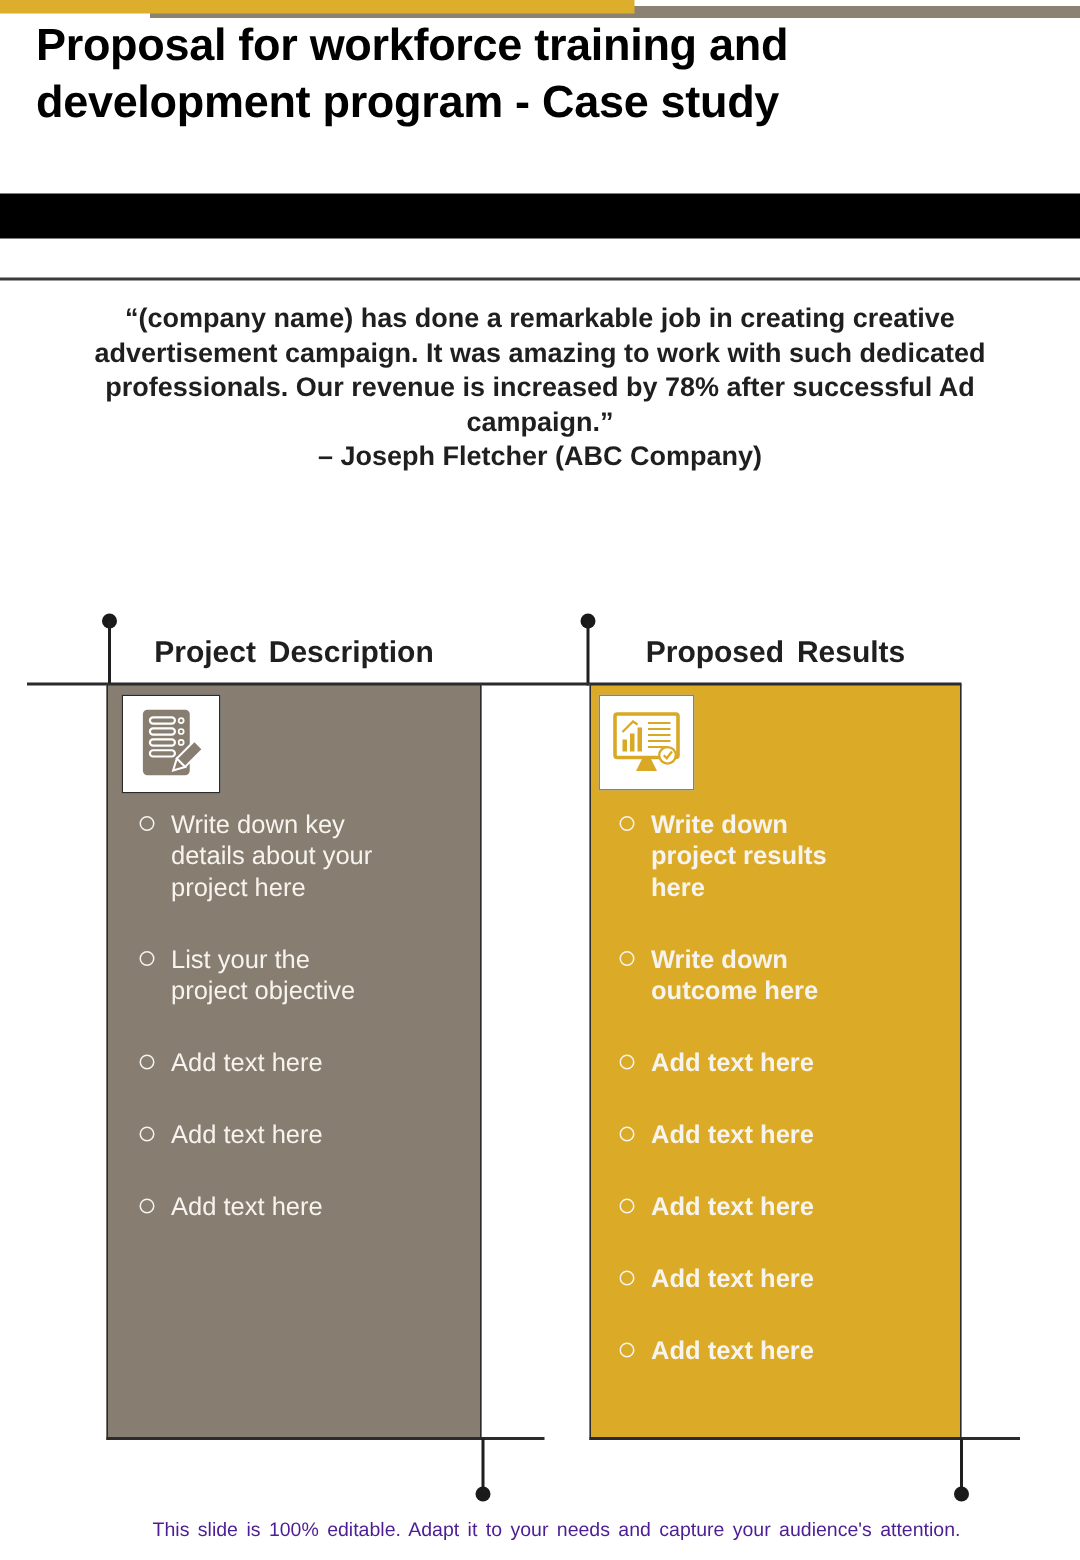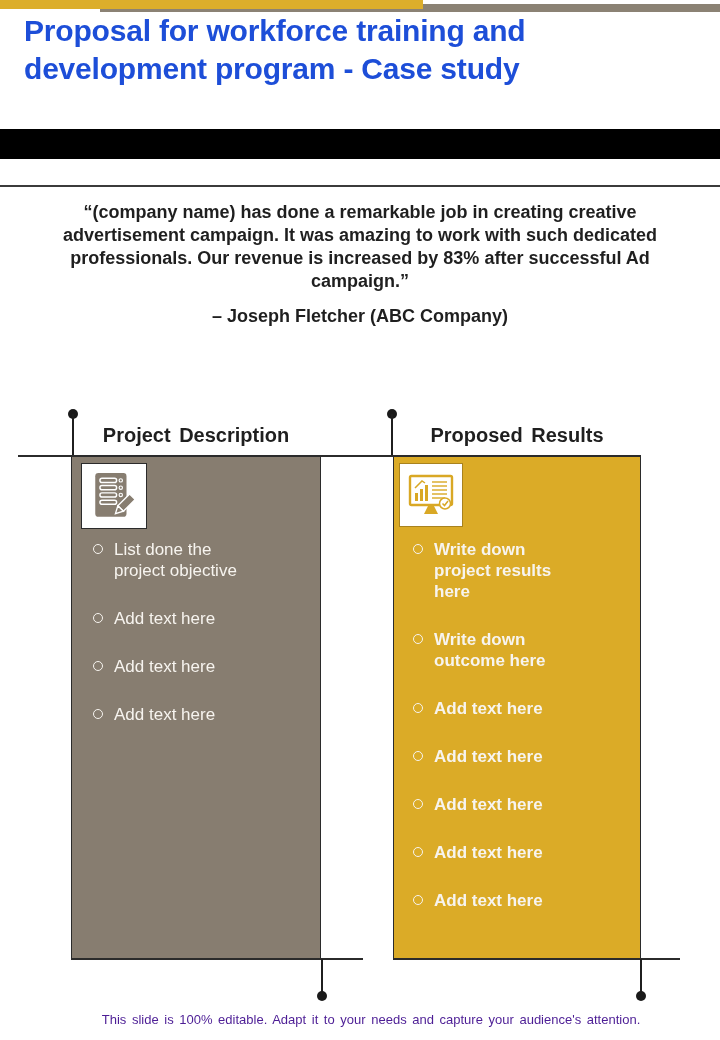--- a/index.html
+++ b/index.html
@@ -7,33 +7,33 @@
     position:relative;width:720px;height:1040px;background:#fff;overflow:hidden;
     font-family:"Liberation Sans","DejaVu Sans",sans-serif;
   }
   .abs{position:absolute;}
   
   .bar-gray{left:100px;top:4px;width:620px;height:8px;background:#8B8274;}
   .bar-gold{left:0;top:0;width:423px;height:9px;background:#DCAE2B;}
   
   .title{
     left:24px;top:12px;width:640px;
-    font-size:30px;font-weight:bold;line-height:38px;color:#1d4ed8;
+    font-size:30px;font-weight:bold;line-height:38px;color:#000000;
     white-space:pre-line;letter-spacing:-0.2px;
   }
   .subtitle{
     left:25px;top:95px;width:620px;
     font-size:11.5px;line-height:14px;color:#595959;white-space:pre-line;
   }
   .black-bar{left:0;top:129px;width:720px;height:30px;background:#000;}
   .divider{left:0;top:185px;width:720px;height:2px;background:#3B3B3B;}
   
   .quote-block{left:40px;top:201px;width:640px;text-align:center;color:#1F1F1F;}
   .quote-text{font-size:18px;font-weight:bold;line-height:23px;white-space:pre-line;margin:0;}
-  .quote-attrib{font-size:18px;font-weight:bold;line-height:23px;margin:12px;}
+  .quote-attrib{font-size:18px;font-weight:bold;line-height:23px;margin:0;}
   
   .dot{width:10px;height:10px;border-radius:50%;background:#1A1A1A;}
   .vline{width:2px;background:#1F1F1F;}
   .hline{height:2px;background:#2B2B2B;}
   
   .col-header{font-size:20px;font-weight:bold;color:#1F1F1F;text-align:center;word-spacing:3px;}
   .col-header.left{left:71px;top:424px;width:250px;}
   .col-header.right{left:393px;top:424px;width:248px;}
   
   .panel{border:1px solid #2B2B2B;box-sizing:border-box;}
@@ -70,21 +70,21 @@
 
   <h1 class="abs title" style="margin:0">Proposal for workforce training and
 development program - Case study</h1>
 
   <div class="abs black-bar"></div>
   <div class="abs divider"></div>
 
   <div class="abs quote-block">
     <p class="quote-text">“(company name) has done a remarkable job in creating creative
 advertisement campaign. It was amazing to work with such dedicated
-professionals. Our revenue is increased by 83% after successful Ad
+professionals. Our revenue is increased by 78% after successful Ad
 campaign.”</p>
     <p class="quote-attrib">– Joseph Fletcher (ABC Company)</p>
   </div>
 
   <div class="abs dot" style="left:68px;top:409px;"></div>
   <div class="abs vline" style="left:72px;top:414px;height:43px;"></div>
   <div class="abs dot" style="left:387px;top:409px;"></div>
   <div class="abs vline" style="left:391px;top:414px;height:43px;"></div>
 
   <div class="abs col-header right">Proposed Results</div>
@@ -123,21 +123,24 @@
       <line x1="25" y1="19" x2="40" y2="19" stroke="#D9A825" stroke-width="1.4"></line>
       <line x1="25" y1="23" x2="40" y2="23" stroke="#D9A825" stroke-width="1.4"></line>
       <line x1="25" y1="27" x2="38" y2="27" stroke="#D9A825" stroke-width="1.4"></line>
       <polygon points="17,43 31,43 27,35 21,35" fill="#D9A825"></polygon>
       <circle cx="38" cy="32.5" r="5.5" fill="#fff" stroke="#D9A825" stroke-width="1.5"></circle>
       <path d="M35.5 32.5 l2 2 l3.5 -4.5" fill="none" stroke="#D9A825" stroke-width="1.5"></path>
     </svg>
   </div>
 
   <ul class="abs bullets list left">
-    <li>List done the
+    <li>Write down key
+details about your
+project here</li>
+    <li>List your the
 project objective</li>
     <li>Add text here</li>
     <li>Add text here</li>
     <li>Add text here</li>
   </ul>
   <ul class="abs bullets list right">
     <li>Write down
 project results
 here</li>
     <li>Write down

